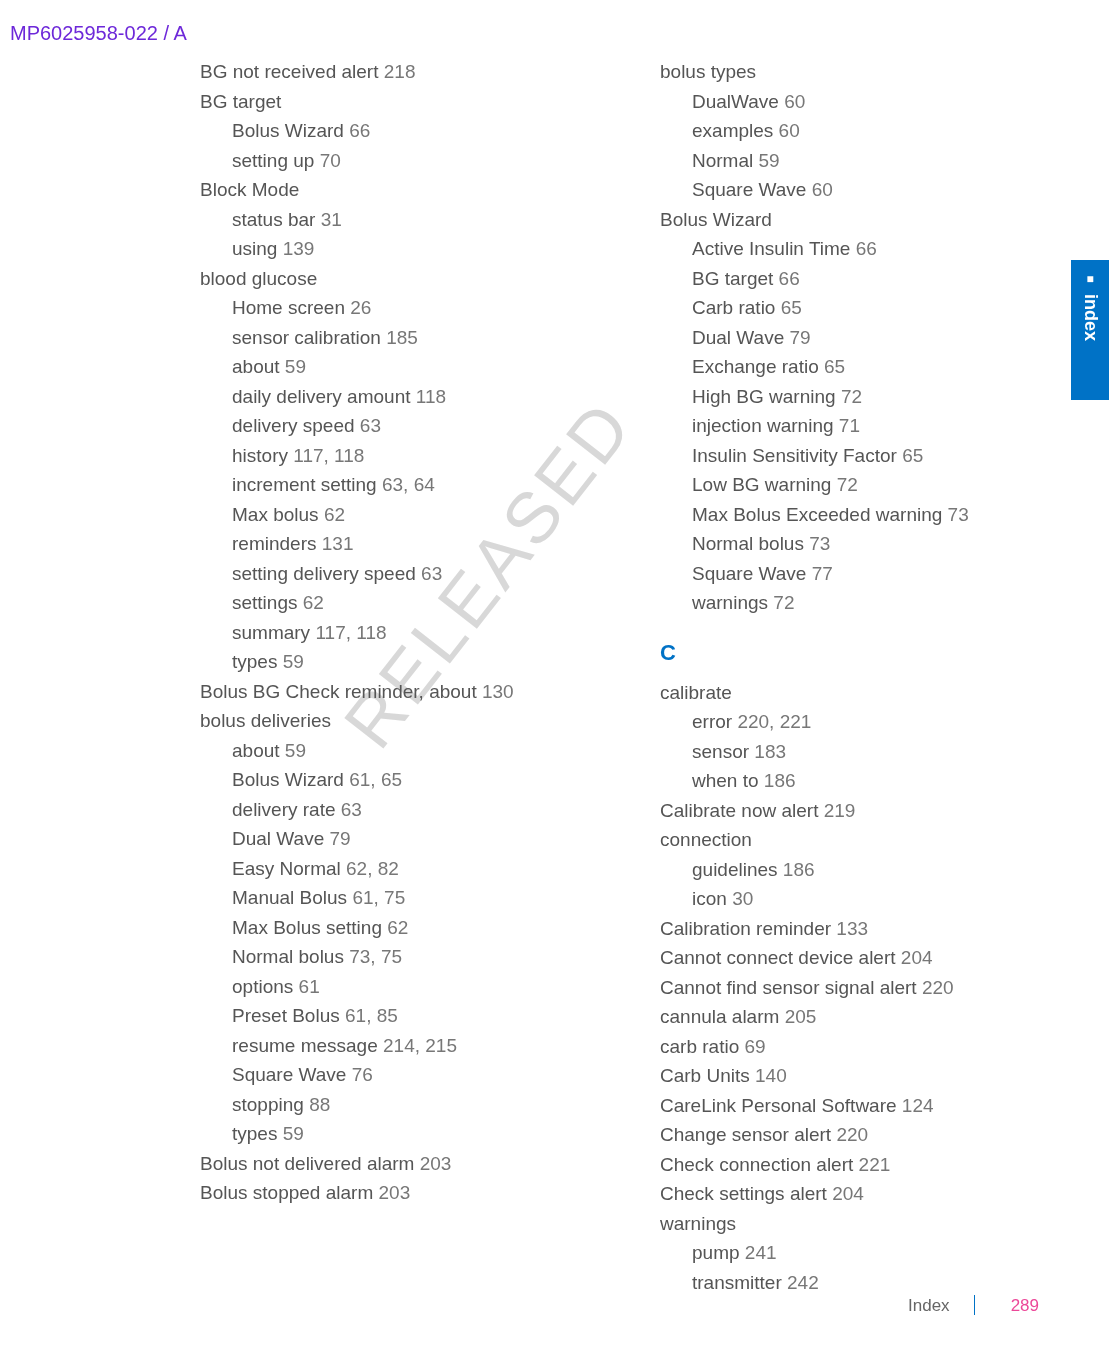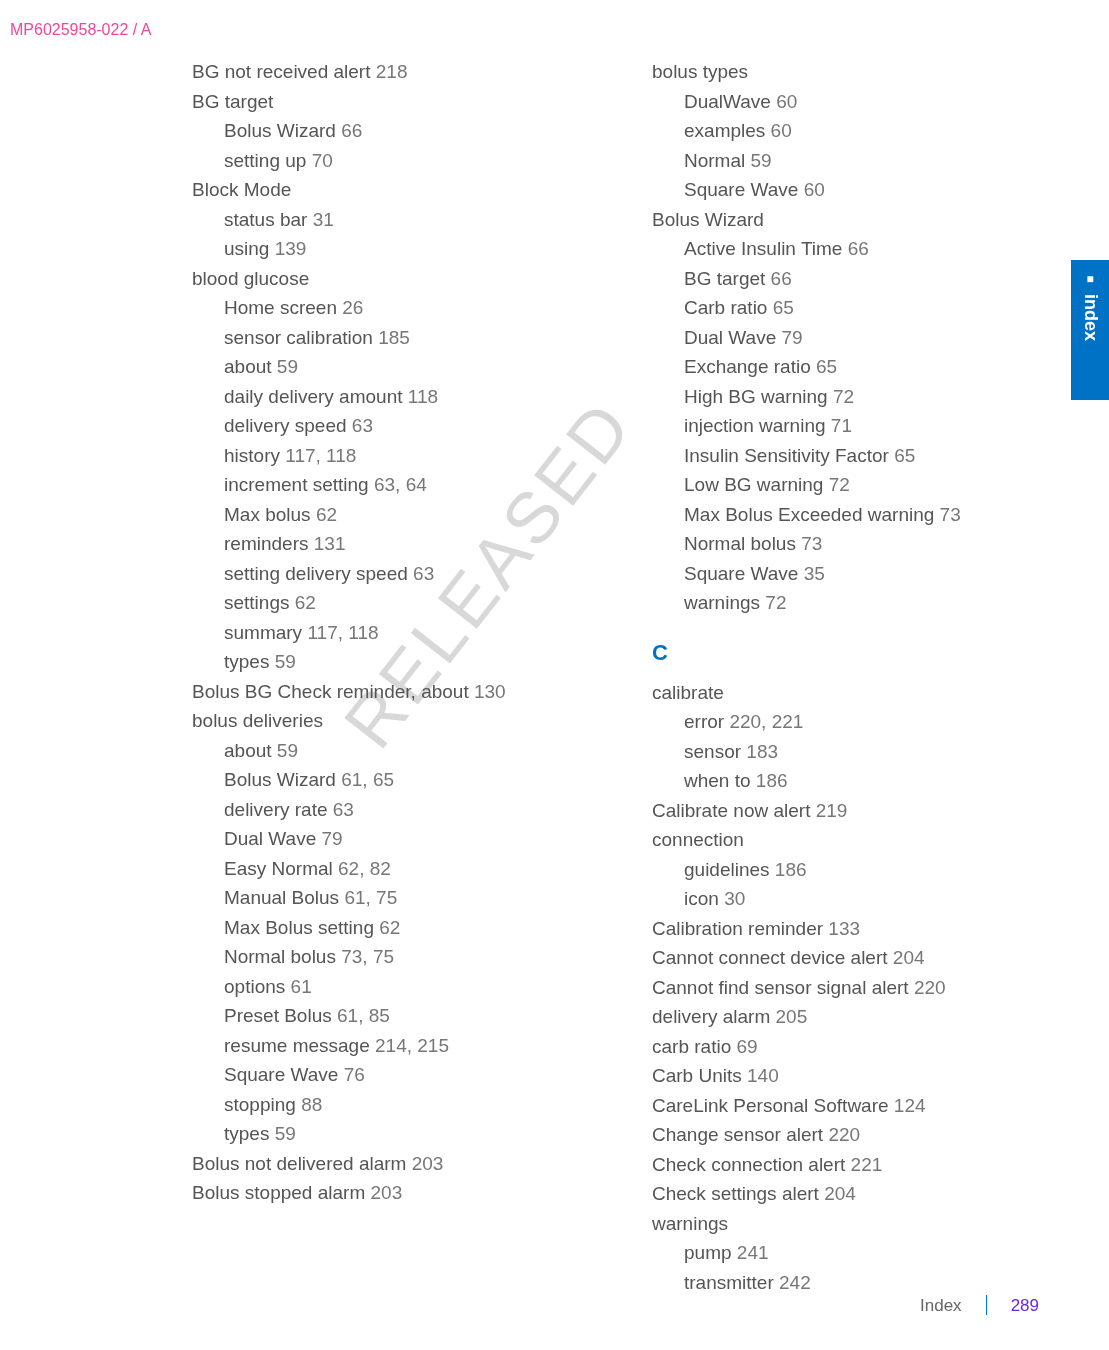--- a/index.html
+++ b/index.html
@@ -10,22 +10,22 @@
       position: relative;
       background: #fff;
       color: #555;
       font-size: 19px;
       line-height: 1.5;
     }
     .header {
       position: absolute;
       top: 18px;
       left: 10px;
-      font-size: 16px;
-      color: #ec4899;
+      font-size: 20px;
+      color: #6d28d9;
     }
     .watermark {
       position: absolute;
       top: 520px;
       left: 280px;
       font-size: 72px;
       color: #aaa;
       transform: rotate(-52deg);
       pointer-events: none;
       letter-spacing: 4px;
@@ -51,21 +51,21 @@
     }
     .side-tab::before {
       content: "■";
       font-size: 12px;
       margin-bottom: 8px;
       color: #fff;
     }
     .columns {
       position: absolute;
       top: 58px;
-      left: 192px;
+      left: 200px;
       display: flex;
       gap: 90px;
     }
     .col { width: 370px; }
     .entry { margin-bottom: 1px; }
     .sub { padding-left: 32px; }
     .section-letter {
       color: #0072c6;
       font-weight: 700;
       font-size: 22px;
@@ -80,21 +80,21 @@
       color: #666;
       display: flex;
       align-items: center;
       gap: 24px;
     }
     .footer .divider {
       width: 1px;
       height: 20px;
       background: #0072c6;
     }
-    .footer .pagenum { color: #6d28d9; }
+    .footer .pagenum { color: #ec4899; margin-left: 12px; }
     .pages { color: #777; }
   </style>
 </head>
 <body>
 
 <div class="header">MP6025958-022 / A</div>
 <div class="watermark">RELEASED</div>
 <div class="side-tab">
     <span>index</span>
   </div>
@@ -153,37 +153,37 @@
         <div class="entry sub"><span>BG target</span>  <span class="pages">66</span></div>
         <div class="entry sub"><span>Carb ratio</span>  <span class="pages">65</span></div>
         <div class="entry sub"><span>Dual Wave</span>  <span class="pages">79</span></div>
         <div class="entry sub"><span>Exchange ratio</span>  <span class="pages">65</span></div>
         <div class="entry sub"><span>High BG warning</span>  <span class="pages">72</span></div>
         <div class="entry sub"><span>injection warning</span>  <span class="pages">71</span></div>
         <div class="entry sub"><span>Insulin Sensitivity Factor</span>  <span class="pages">65</span></div>
         <div class="entry sub"><span>Low BG warning</span>  <span class="pages">72</span></div>
         <div class="entry sub"><span>Max Bolus Exceeded warning</span>  <span class="pages">73</span></div>
         <div class="entry sub"><span>Normal bolus</span>  <span class="pages">73</span></div>
-        <div class="entry sub"><span>Square Wave</span>  <span class="pages">35</span></div>
+        <div class="entry sub"><span>Square Wave</span>  <span class="pages">77</span></div>
         <div class="entry sub"><span>warnings</span>  <span class="pages">72</span></div>
       </div>
     <div class="section-letter">C</div>
     <div id="col2b">
         <div class="entry"><span>calibrate</span></div>
         <div class="entry sub"><span>error</span>  <span class="pages">220, 221</span></div>
         <div class="entry sub"><span>sensor</span>  <span class="pages">183</span></div>
         <div class="entry sub"><span>when to</span>  <span class="pages">186</span></div>
         <div class="entry"><span>Calibrate now alert</span>  <span class="pages">219</span></div>
         <div class="entry"><span>connection</span></div>
         <div class="entry sub"><span>guidelines</span>  <span class="pages">186</span></div>
         <div class="entry sub"><span>icon</span>  <span class="pages">30</span></div>
         <div class="entry"><span>Calibration reminder</span>  <span class="pages">133</span></div>
         <div class="entry"><span>Cannot connect device alert</span>  <span class="pages">204</span></div>
         <div class="entry"><span>Cannot find sensor signal alert</span>  <span class="pages">220</span></div>
-        <div class="entry"><span>delivery alarm</span>  <span class="pages">205</span></div>
+        <div class="entry"><span>cannula alarm</span>  <span class="pages">205</span></div>
         <div class="entry"><span>carb ratio</span>  <span class="pages">69</span></div>
         <div class="entry"><span>Carb Units</span>  <span class="pages">140</span></div>
         <div class="entry"><span>CareLink Personal Software</span>  <span class="pages">124</span></div>
         <div class="entry"><span>Change sensor alert</span>  <span class="pages">220</span></div>
         <div class="entry"><span>Check connection alert</span>  <span class="pages">221</span></div>
         <div class="entry"><span>Check settings alert</span>  <span class="pages">204</span></div>
         <div class="entry"><span>warnings</span></div>
         <div class="entry sub"><span>pump</span>  <span class="pages">241</span></div>
         <div class="entry sub"><span>transmitter</span>  <span class="pages">242</span></div>
       </div>

